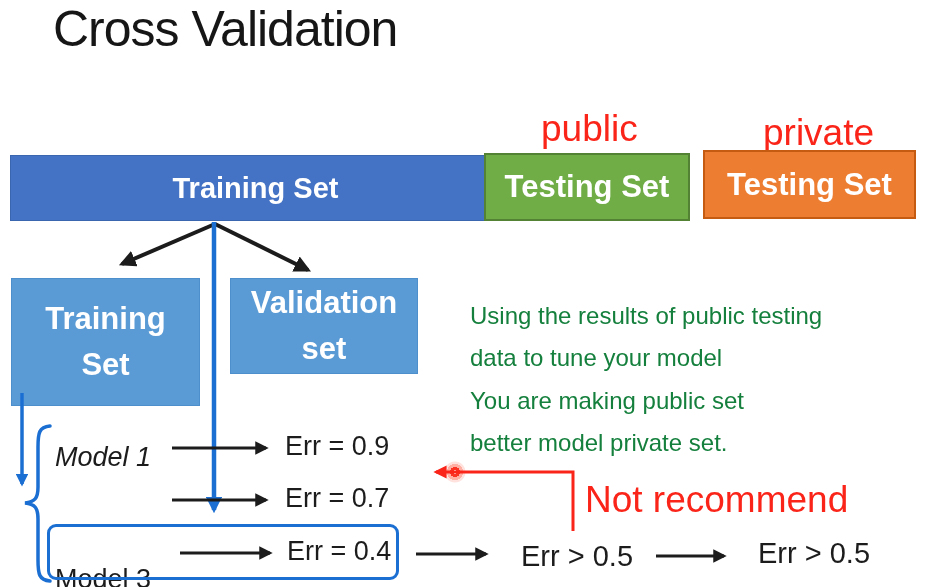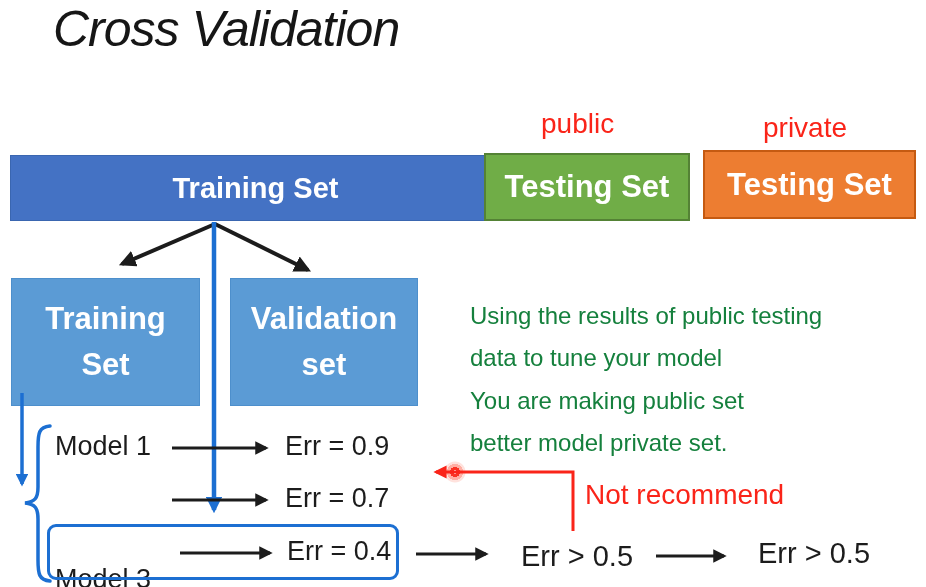--- a/index.html
+++ b/index.html
@@ -15,21 +15,20 @@
   }
   .abs { position: absolute; }
 
   .slide-title {
     left: 53px; top: 0px;
     font-size: 50px;
     font-weight: 400;
     color: #161616;
     letter-spacing: -1px;
     white-space: nowrap;
-    font-style: italic;
   }
 
   .box {
     display: flex; align-items: center; justify-content: center;
     text-align: center;
     color: #ffffff;
     font-weight: 700;
     white-space: pre-line;
   }
   .box-training-main {
@@ -39,45 +38,45 @@
     font-size: 29px;
   }
   .box-sub {
     background: var(--light-blue);
     border: 1px solid #4D8FCC;
     font-size: 31px;
     line-height: 46px;
     flex-direction: column;
   }
   .box-sub-training { left: 11px; top: 278px; width: 189px; height: 128px; }
-  .box-validation   { left: 230px; top: 278px; width: 188px; height: 128px; }
+  .box-validation   { left: 230px; top: 278px; width: 188px; height: 96px; }
   .box-testing-public {
     left: 484px; top: 153px; width: 206px; height: 68px;
     background: var(--green);
     border: 2px solid var(--green-border);
     font-size: 31px;
   }
   .box-testing-private {
     left: 703px; top: 150px; width: 213px; height: 69px;
     background: var(--orange);
     border: 2px solid var(--orange-border);
     font-size: 31px;
   }
 
   .red-label {
     color: var(--red);
-    font-size: 28px;
+    font-size: 37px;
     white-space: nowrap;
   }
   .label-public  { left: 541px; top: 108px; }
   .label-private { left: 763px; top: 112px; }
   .label-not-recommend { left: 585px; top: 479px; }
 
   .black-text { color: #1c1c1c; font-size: 27px; white-space: nowrap; }
-  .model-name-1 { left: 55px;  top: 431px; }
+  .model-name-1 { left: 55px;  top: 442px; font-style: italic; }
   .model-name-2 { left: 55px;  top: 483px; }
   .model-name-3 { left: 55px;  top: 536px; margin-top: 28px; }
   .model-err-1  { left: 285px; top: 431px; }
   .model-err-2  { left: 285px; top: 483px; }
   .model-err-3  { left: 287px; top: 536px; }
   .chain-err-1  { left: 521px; top: 540px; font-size: 29px; }
   .chain-err-2  { left: 758px; top: 537px; font-size: 29px; }
 
   .note {
     left: 470px;

